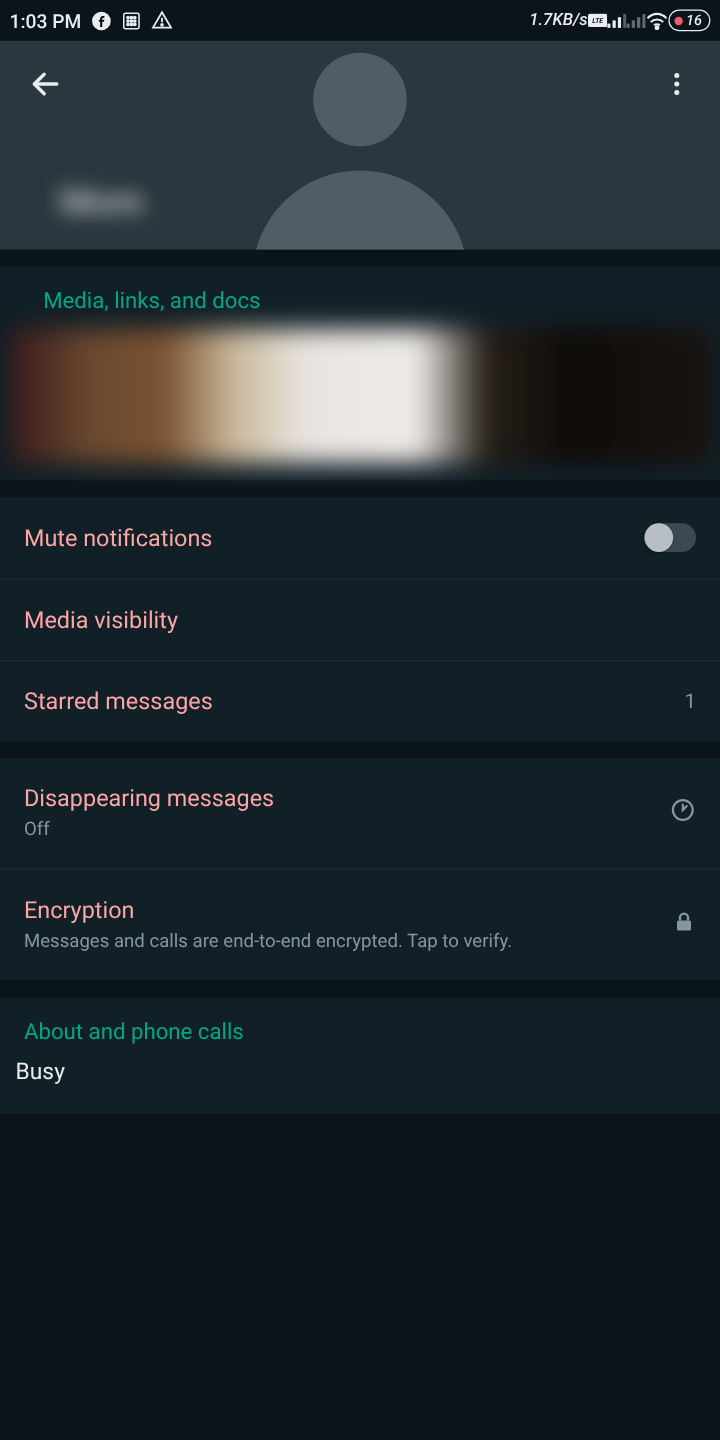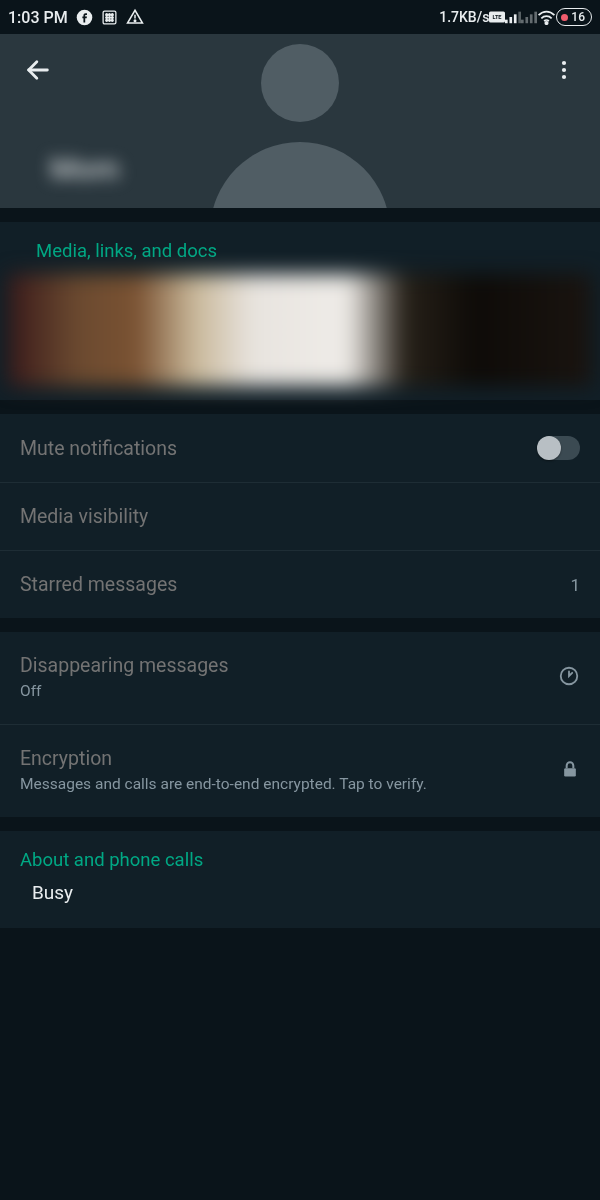--- a/index.html
+++ b/index.html
@@ -1,20 +1,20 @@
 <!DOCTYPE html>
 <html><head>
   <meta charset="utf-8">
   <style>
     * { margin:0; padding:0; box-sizing:border-box; font-family:-apple-system,Roboto,Arial,sans-serif; -webkit-font-smoothing:antialiased; }
     body { width:600px; height:1200px; background:#0a141a; color:#e9edef; overflow:hidden; }
 
     .status-bar { height:34px; background:#0a141a; display:flex; justify-content:space-between; align-items:center; padding:0 8px; font-size:16px; color:#e9edef; font-weight:500; }
     .status-left, .status-right { display:flex; align-items:center; gap:8px; }
-    .status-right { gap:0; font-size:14px; }
+    .status-right { gap:0; font-size:14px;font-style:italic; }
     .sb-icon { display:inline-flex; align-items:center; }
     .battery-pill { border:1.5px solid #e9edef; border-radius:10px; padding:0 6px 0 4px; height:18px; display:inline-flex; align-items:center; font-size:12px; gap:3px; }
     .battery-dot { width:7px; height:7px; border-radius:50%; background:#f15c6d; }
 
     .header { height:174px; background:#2a373e; position:relative; overflow:hidden; }
     .header-top { position:absolute; top:0; left:0; right:0; display:flex; justify-content:space-between; align-items:center; padding:16px 18px; z-index:2; }
     .avatar { position:absolute; left:50%; transform:translateX(-50%); top:10px; display:flex; flex-direction:column; align-items:center; }
     .avatar-head { width:78px; height:78px; border-radius:50%; background:#505d64; }
     .avatar-body { width:180px; height:90px; border-radius:90px 90px 0 0; background:#505d64; margin-top:20px; }
     .contact-name { position:absolute; left:50px; bottom:22px; color:#d0d4d6; font-size:30px; font-weight:500; filter:blur(8px); z-index:2; }
@@ -22,32 +22,32 @@
 
     .section-gap { height:14px; background:#0a141a; }
     .section { background:#111f27; }
 
     .media-header { padding:18px 20px 12px; color:#00a884; font-size:18.5px;margin-left:16px; }
     .media-strip { height:112px; background:linear-gradient(90deg,#3a1a1a 0%,#6b4a30 12%,#7a5232 22%,#c9b89a 32%,#e8e4df 42%,#efece8 58%,#262018 68%,#0e0b08 80%,#1a1410 100%); filter:blur(10px); position:relative; margin:0 8px; }
 
     .row { display:flex; align-items:center; justify-content:space-between; padding:22px 20px; border-bottom:1px solid rgba(134,150,160,0.12); }
     .row:last-child { border-bottom:none; }
     .row-main { display:flex; flex-direction:column; gap:4px; }
-    .row-title { font-size:19.5px; color:#737373; }
+    .row-title { font-size:19.5px; color:#fca5a5; }
     .row-sub { font-size:15.5px; color:#8696a0; line-height:1.35; }
     .row-trail { color:#8696a0; font-size:17px; display:flex; align-items:center; }
 
     .switch { width:42px; height:24px; background:#3b4a52; border-radius:12px; position:relative; }
     .switch-knob { width:24px; height:24px; border-radius:50%; background:#b8bfc4; position:absolute; left:-1px; top:0; box-shadow:0 1px 2px rgba(0,0,0,.4); }
 
     .highlight-box { position:absolute; border:4px solid #ff0000; pointer-events:none; }
     .row-wrap { position:relative; }
 
     .about-header { padding:18px 20px 10px; color:#00a884; font-size:18.5px; }
-    .about-block { padding:0 32px 20px; }
+    .about-block { padding:0 13px 20px; }
     .about-status { font-size:19px; color:#e9edef; margin-bottom:4px; }
     .about-date { font-size:16px; color:#8696a0; }
   </style>
 </head>
 <body>
 
 <div class="status-bar">
   <div class="status-left">
     <span>1:03 PM</span>
     <span class="sb-icon">

